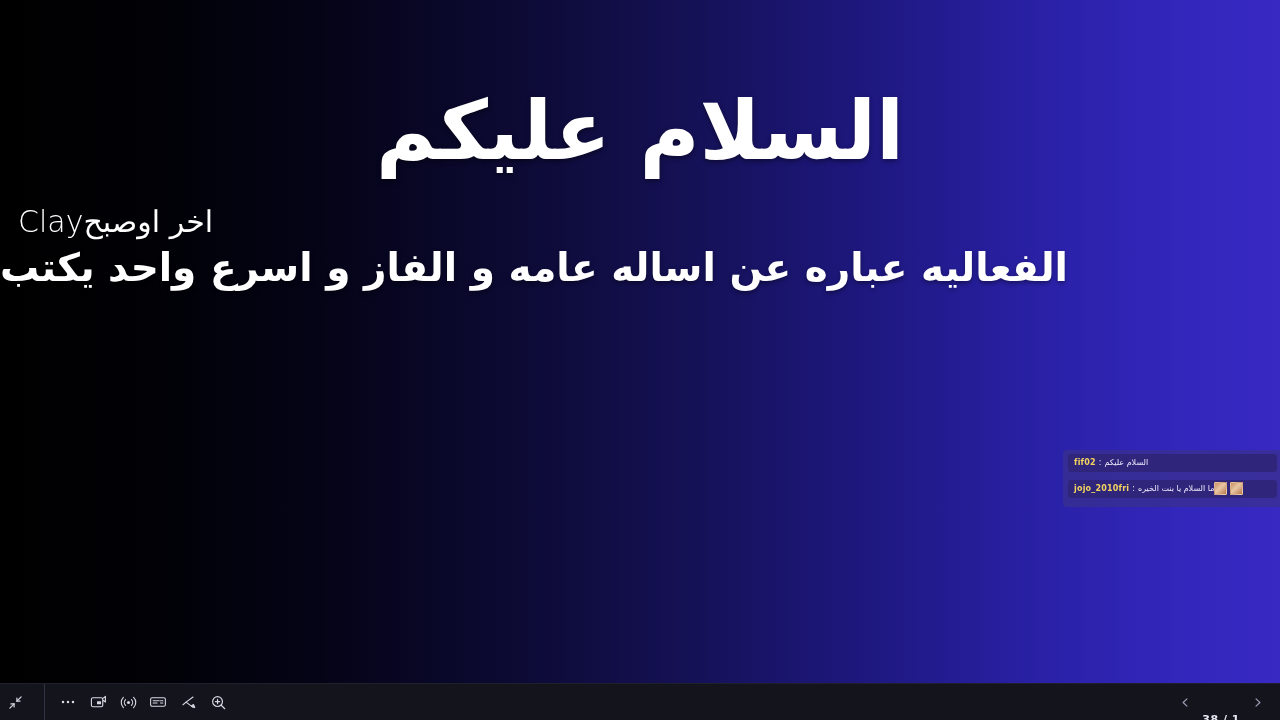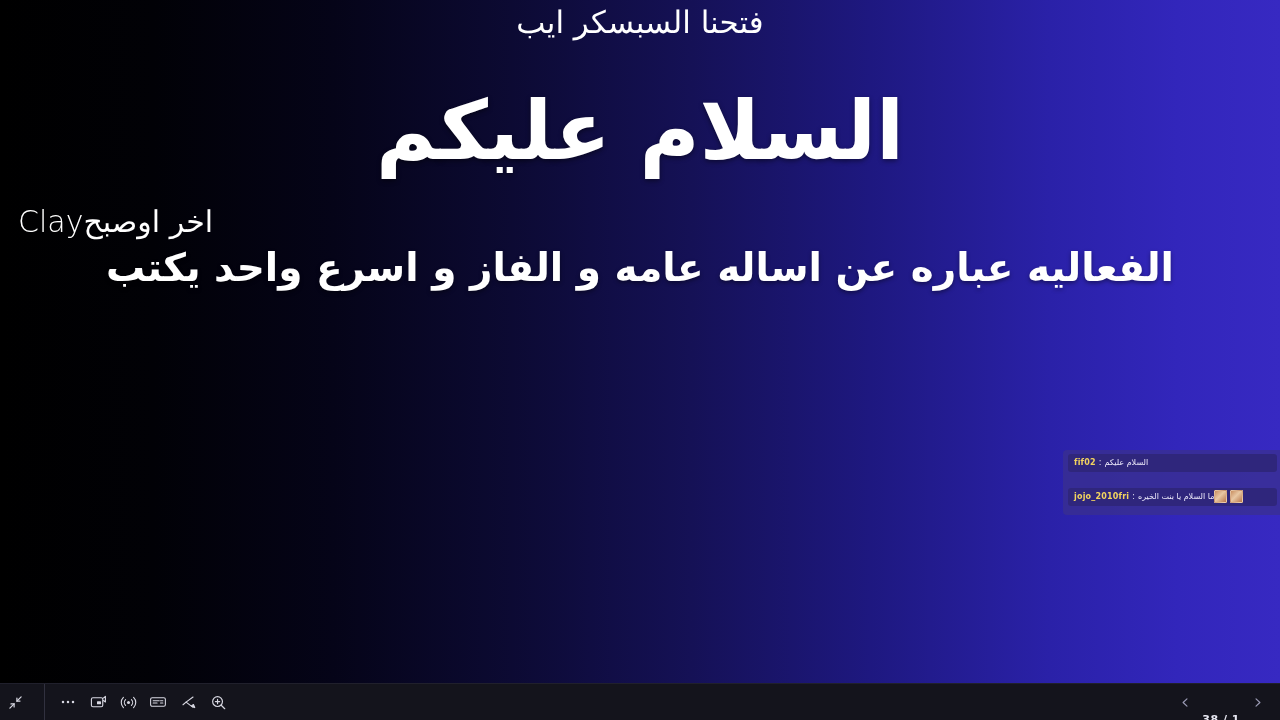--- a/index.html
+++ b/index.html
@@ -97,21 +97,21 @@
     font-weight: 300;
     direction: ltr;
     display: inline-block;
   }
 
   .headline-sub {
     position: absolute;
     top: 240px;
     left: 0;
     width: 1280px;
-    text-align: center;
+    text-align: left;
     direction: rtl;
     color: #ffffff;
     font-family: "DejaVu Sans", "Liberation Sans", sans-serif;
     font-weight: 700;
     font-size: 39px;
     line-height: 56px;
     white-space: nowrap;
     text-shadow: 0 2px 4px rgba(0,0,0,0.4);
   }
 
@@ -129,21 +129,21 @@
 
   .chat-msg {
     display: flex;
     flex-direction: row-reverse;
     align-items: center;
     justify-content: flex-start;
     direction: rtl;
     background: rgba(47, 38, 122, 0.92);
     border-radius: 3px;
     padding: 2px 6px 3px 6px;
-    margin-bottom: 16px;
+    margin-bottom: 8px;
     min-height: 13px;
     overflow: hidden;
     white-space: nowrap;
   }
   .chat-msg:last-child { margin-bottom: 4px; }
 
   .chat-user {
     color: #f3d45f;
     font-family: "DejaVu Sans", "Liberation Sans", sans-serif;
     font-weight: 700;
@@ -247,21 +247,20 @@
 </style>
 </head>
 <body>
 
 <div class="stage">
 
   <div class="video-bg"></div>
 
   <div class="txt-layer">
 
-    <div class="subtitle-top">فتحنا السبسكر ايب</div>
 
     <div class="headline-main">السلام عليكم</div>
 
     <div class="supporter-line">
       <span>اخر اوصبح</span><span class="supporter-name">Clay</span>
     </div>
 
     <div class="headline-sub">الفعاليه عباره عن اساله عامه و الفاز و اسرع واحد يكتب</div>
   </div>
 

